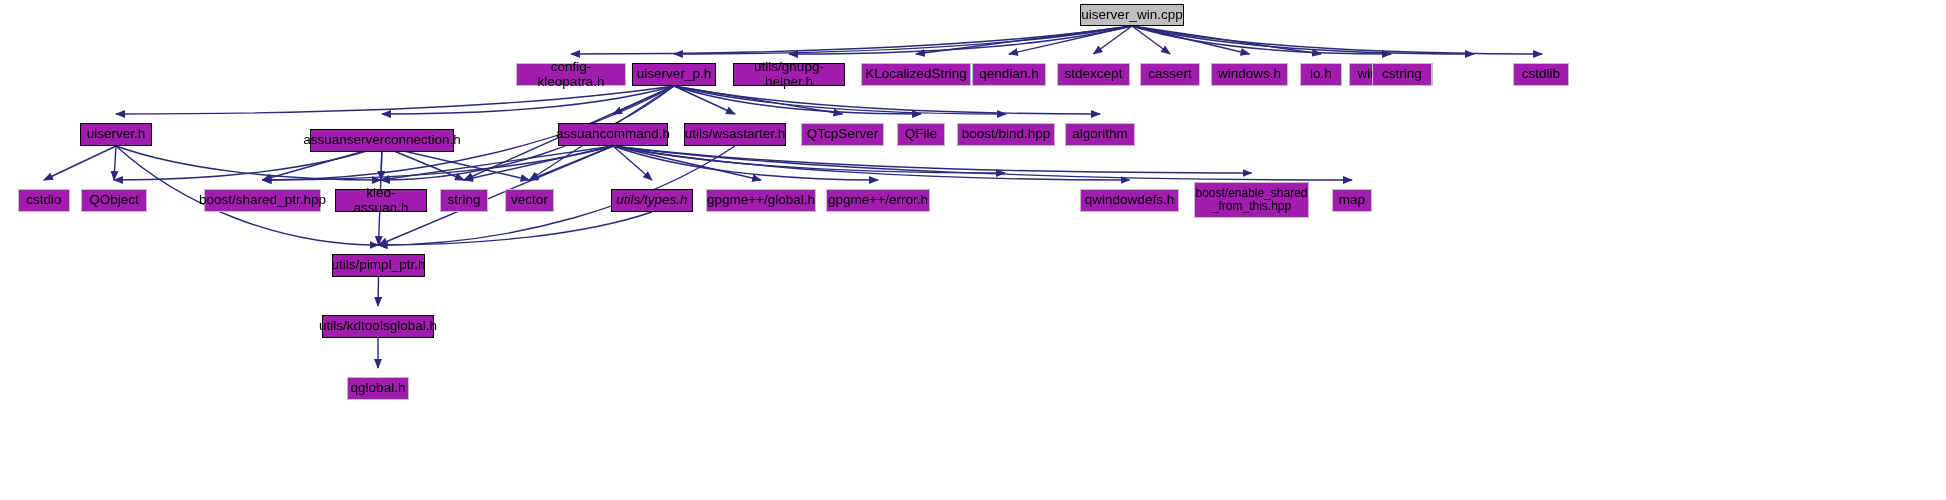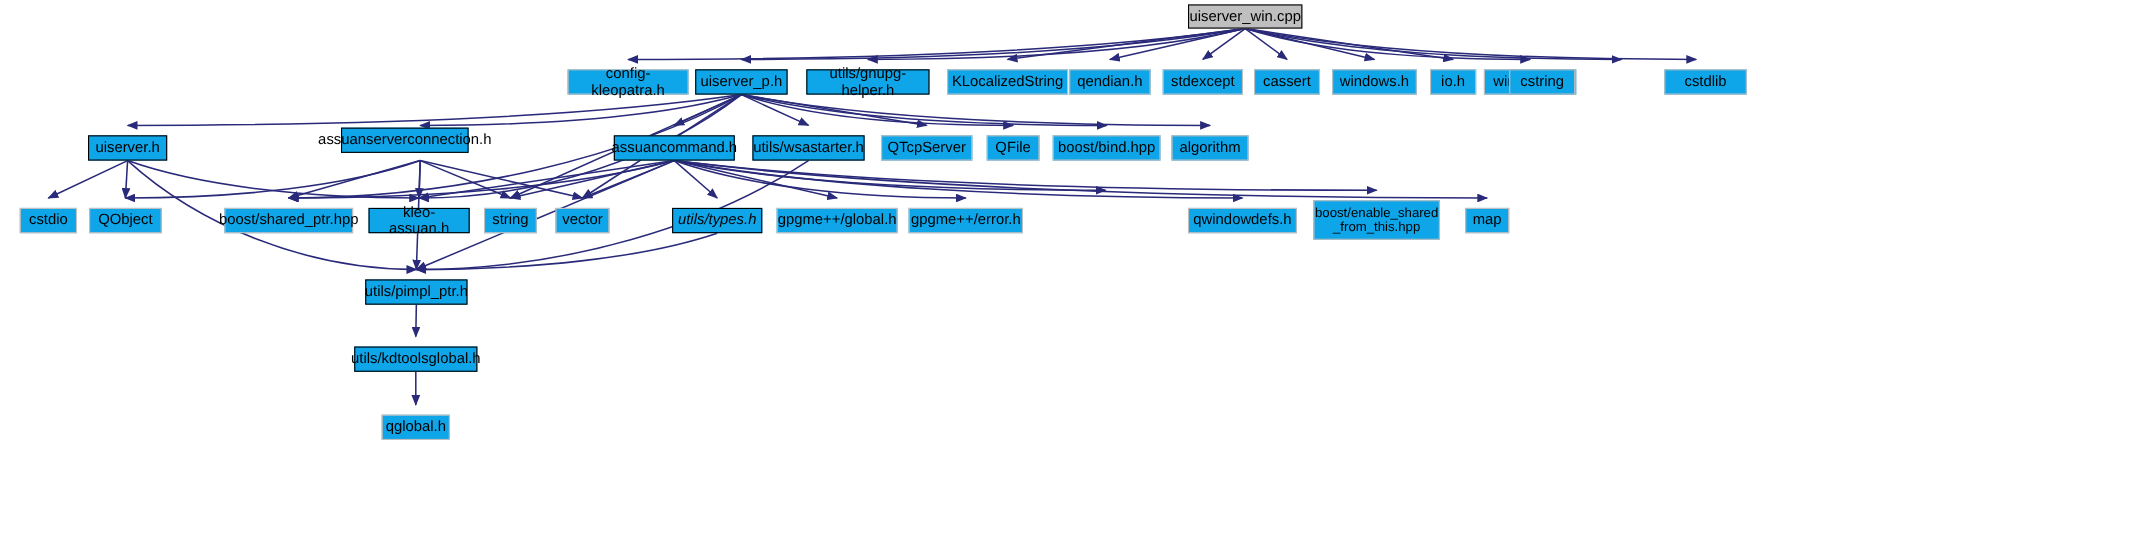--- a/index.html
+++ b/index.html
@@ -2,21 +2,21 @@
 <html><head>
 <meta charset="utf-8">
 <title>uiserver_win.cpp include dependency graph</title>
 <style>
   html,body{margin:0;padding:0;background:#ffffff;}
   body{font-family:"Liberation Sans","DejaVu Sans",sans-serif;}
   #graph{position:relative;width:1946px;height:500px;overflow:hidden;background:#fff;}
   #edges{position:absolute;left:0;top:0;width:1946px;height:500px;}
   .node{position:absolute;box-sizing:border-box;display:flex;align-items:center;
         justify-content:center;text-align:center;line-height:1.05;
-        font-size:13.5px;color:#000;background:#0ea5e9;border:1px solid #bfbfbf;}
+        font-size:13.5px;color:#000;background:#a21caf;border:1px solid #bfbfbf;}
   .node.thick{border:1.6px solid #000;}
   .node.root{background:#bfbfbf;border:1.6px solid #000;}
   .node span{display:block;padding:0 4px;white-space:pre-line;}
 </style>
 </head>
 <body>
 
 <div id="graph">
   <svg id="edges" xmlns="http://www.w3.org/2000/svg" viewBox="0 0 1946 500">
       <defs>
@@ -104,27 +104,27 @@
     </div>
     <div class="node" style="left: 1300px; top: 63px; width: 42px; height: 23px;">
       <span>io.h</span>
     </div>
     <div class="node" style="left: 1349px; top: 63px; width: 84px; height: 23px;">
       <span>winsock2.h</span>
     </div>
     <div class="node" style="left: 1372px; top: 63px; width: 60px; height: 23px;">
       <span>cstring</span>
     </div>
-    <div class="node" style="left: 1513px; top: 63px; width: 75px; height: 23px;">
+    <div class="node" style="left: 1513px; top: 63px; width: 56px; height: 23px;">
       <span>cstdlib</span>
     </div>
     <div class="node thick" style="left: 80px; top: 123px; width: 72px; height: 23px;">
       <span>uiserver.h</span>
     </div>
-    <div class="node thick" style="left: 310px; top: 116px; width: 116px; height: 23px;">
+    <div class="node thick" style="left: 310px; top: 129px; width: 144px; height: 23px;">
       <span>assuanserverconnection.h</span>
     </div>
     <div class="node thick" style="left: 558px; top: 123px; width: 110px; height: 23px;">
       <span>assuancommand.h</span>
     </div>
     <div class="node thick" style="left: 684px; top: 123px; width: 102px; height: 23px;">
       <span>utils/wsastarter.h</span>
     </div>
     <div class="node" style="left: 801px; top: 123px; width: 83px; height: 23px;">
       <span>QTcpServer</span>

